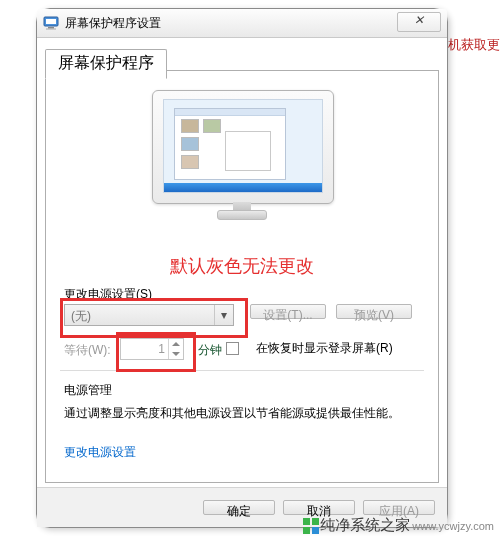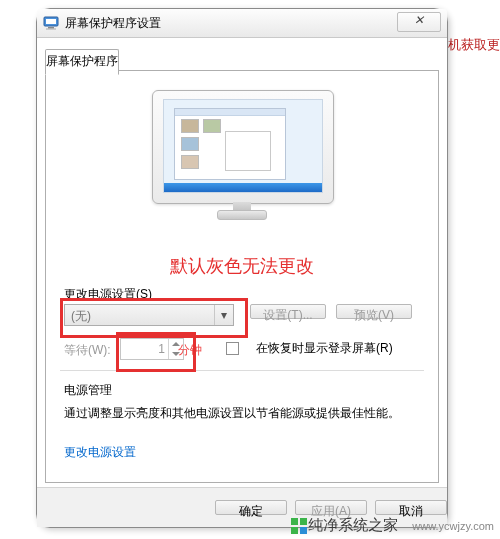--- a/index.html
+++ b/index.html
@@ -4,21 +4,21 @@
 <style>
   html,body{margin:0;padding:0;width:500px;height:539px;font-family:"Microsoft YaHei","Segoe UI",Tahoma,sans-serif;font-size:12px;background:#fff;color:#000;overflow:hidden}
   .right-bg-text{position:absolute;right:0;top:36px;color:#b91c1c;font-size:13px}
   .dialog{position:absolute;left:36px;top:8px;width:410px;height:518px;background:#fff;border:1px solid #8a8a8a;box-shadow:2px 2px 6px rgba(0,0,0,.2);border-radius:14px}
   .titlebar{height:28px;background:linear-gradient(#fdfdfd,#e9e9e9);border-bottom:1px solid #c9c9c9;display:flex;align-items:center;padding:0 6px;position:relative;border-radius:3px 3px 0 0}
   .title-icon{width:16px;height:16px;margin-right:6px}
   .title-text{font-size:12px}
   .close-btn{position:absolute;right:6px;top:3px;width:42px;height:18px;border:1px solid #bfbfbf;border-radius:2px;background:linear-gradient(#fdfdfd,#ededed);text-align:center;line-height:15px;font-family:Arial;font-style:italic;color:#444}
   .client{position:absolute;left:8px;top:38px;right:8px;bottom:44px}
   .tab-strip{position:relative;height:24px}
-  .tab{position:absolute;left:0;top:2px;padding:3px 0 4px;border:1px solid #aeaeae;border-bottom:1px solid #fff;background:#fff;font-size:12px;border-radius:2px 2px 0 0;z-index:2}
+  .tab{position:absolute;left:0;top:2px;padding:3px 12px 4px;border:1px solid #aeaeae;border-bottom:1px solid #fff;background:#fff;font-size:16px;border-radius:2px 2px 0 0;z-index:2}
   .tab-line{position:absolute;left:0;right:0;bottom:0;height:1px;background:#aeaeae;z-index:1}
   .panel{position:absolute;left:0;right:0;top:23px;bottom:0;border:1px solid #aeaeae;border-top:none;background:#fff}
   .monitor-wrap{position:absolute;left:0;right:0;top:20px;text-align:center}
   .monitor{display:inline-block;width:180px;height:130px;position:relative}
   .mon-body{position:absolute;left:0;top:0;width:180px;height:112px;border:1px solid #b3b3b3;border-radius:6px;background:linear-gradient(#fbfbfb,#eaeaea);box-shadow:0 1px 3px rgba(0,0,0,.15)}
   .mon-screen{position:absolute;left:10px;top:8px;right:10px;bottom:10px;background:#e8f2fb;border:1px solid #c9d6e4;overflow:hidden}
   .tb{position:absolute;left:0;right:0;bottom:0;height:9px;background:linear-gradient(#3c97e8,#1d6bc7)}
   .win{position:absolute;left:10px;top:8px;width:110px;height:70px;background:#fff;border:1px solid #b8c6d8}
   .winhdr{height:6px;background:#d9e6f5;border-bottom:1px solid #c4d4e6}
   .thumb{position:absolute;width:16px;height:12px;background:#d6d6d6;border:1px solid #bcbcbc}
@@ -34,37 +34,37 @@
   .btn.disabled{color:#9a9a9a}
   .btn-settings{position:absolute;left:204px;top:234px;width:76px}
   .btn-preview{position:absolute;left:290px;top:234px;width:76px}
   .lbl-wait{position:absolute;left:18px;top:272px;color:#9a9a9a}
   .spin{position:absolute;left:74px;top:268px;width:64px;height:22px;border:1px solid #c5c5c5;background:#fff;box-sizing:border-box}
   .spin-val{position:absolute;right:18px;top:3px;color:#9a9a9a}
   .spin-btns{position:absolute;right:0;top:0;bottom:0;width:14px;border-left:1px solid #d4d4d4}
   .spin-btns:before,.spin-btns:after{content:"";position:absolute;left:3px;width:0;height:0;border-left:4px solid transparent;border-right:4px solid transparent}
   .spin-btns:before{top:3px;border-bottom:4px solid #888}
   .spin-btns:after{bottom:3px;border-top:4px solid #888}
-  .lbl-min{position:absolute;left:132px;top:272px;color:#ef4444}
+  .lbl-min{position:absolute;left:152px;top:272px;color:#14532d}
   .chk{position:absolute;left:180px;top:270px;display:flex;align-items:center;gap:17px}
   .chkbox{width:13px;height:13px;border:1px solid #8f8f8f;background:#fff;box-sizing:border-box}
   .sep{position:absolute;left:14px;right:14px;top:300px;height:1px;background:#dcdcdc}
   .lbl-pm{position:absolute;left:18px;top:312px}
   .pm-desc{position:absolute;left:18px;top:334px;right:18px;line-height:1.5}
   .pm-link{position:absolute;left:18px;top:374px;color:#0066cc;cursor:pointer}
   .redbox{position:absolute;border:3px solid #e53030;pointer-events:none}
   .red1{left:14px;top:228px;width:182px;height:34px}
   .red2{left:70px;top:262px;width:74px;height:34px}
-  .btnbar{position:absolute;left:0;right:0;bottom:0;height:40px;border-top:1px solid #d4d4d4;background:#f1f1f1;display:flex;justify-content:flex-end;align-items:center;gap:8px;box-sizing:border-box}
+  .btnbar{position:absolute;left:0;right:0;bottom:0;height:40px;border-top:1px solid #d4d4d4;background:#f1f1f1;display:flex;justify-content:flex-end;align-items:center;gap:8px;padding-right:12px;box-sizing:border-box}
   .btnbar .btn{width:72px}
   .wm{position:absolute;right:6px;bottom:4px;display:flex;align-items:center;color:#333}
   .wm-logo{width:18px;height:18px;position:relative}
   .wm-logo span{position:absolute;width:7px;height:7px}
   .wm-name{font-size:15px;color:#3a3a3a;font-weight:500}
-  .wm-url{font-size:11px;color:#888;margin-left:14px}
+  .wm-url{font-size:11px;color:#888;margin-left:2px}
 </style>
 </head>
 <body>
 
 <div class="right-bg-text">机获取更</div>
 
 <div class="dialog">
   <div class="titlebar">
     <svg class="title-icon" viewBox="0 0 16 16">
         <rect x="1" y="2" width="14" height="9" rx="1" fill="#4a90d9" stroke="#2b5f9e"></rect>
@@ -130,22 +130,22 @@
       <div class="pm-desc">通过调整显示亮度和其他电源设置以节省能源或提供最佳性能。</div>
       <div class="pm-link">更改电源设置</div>
 
       <div class="redbox red1"></div>
       <div class="redbox red2"></div>
     </div>
   </div>
 
   <div class="btnbar">
     <div class="btn">确定</div>
+    <div class="btn">取消</div>
     <div class="btn disabled">应用(A)</div>
-    <div class="btn">取消</div>
   </div>
 </div>
 
 <div class="wm">
   <div class="wm-logo">
     <span style="left:1px;top:1px;background:#3bb44a"></span>
     <span style="right:1px;top:1px;background:#3bb44a"></span>
     <span style="left:1px;bottom:1px;background:#3bb44a"></span>
     <span style="right:1px;bottom:1px;background:#2b8ed6"></span>
   </div>

